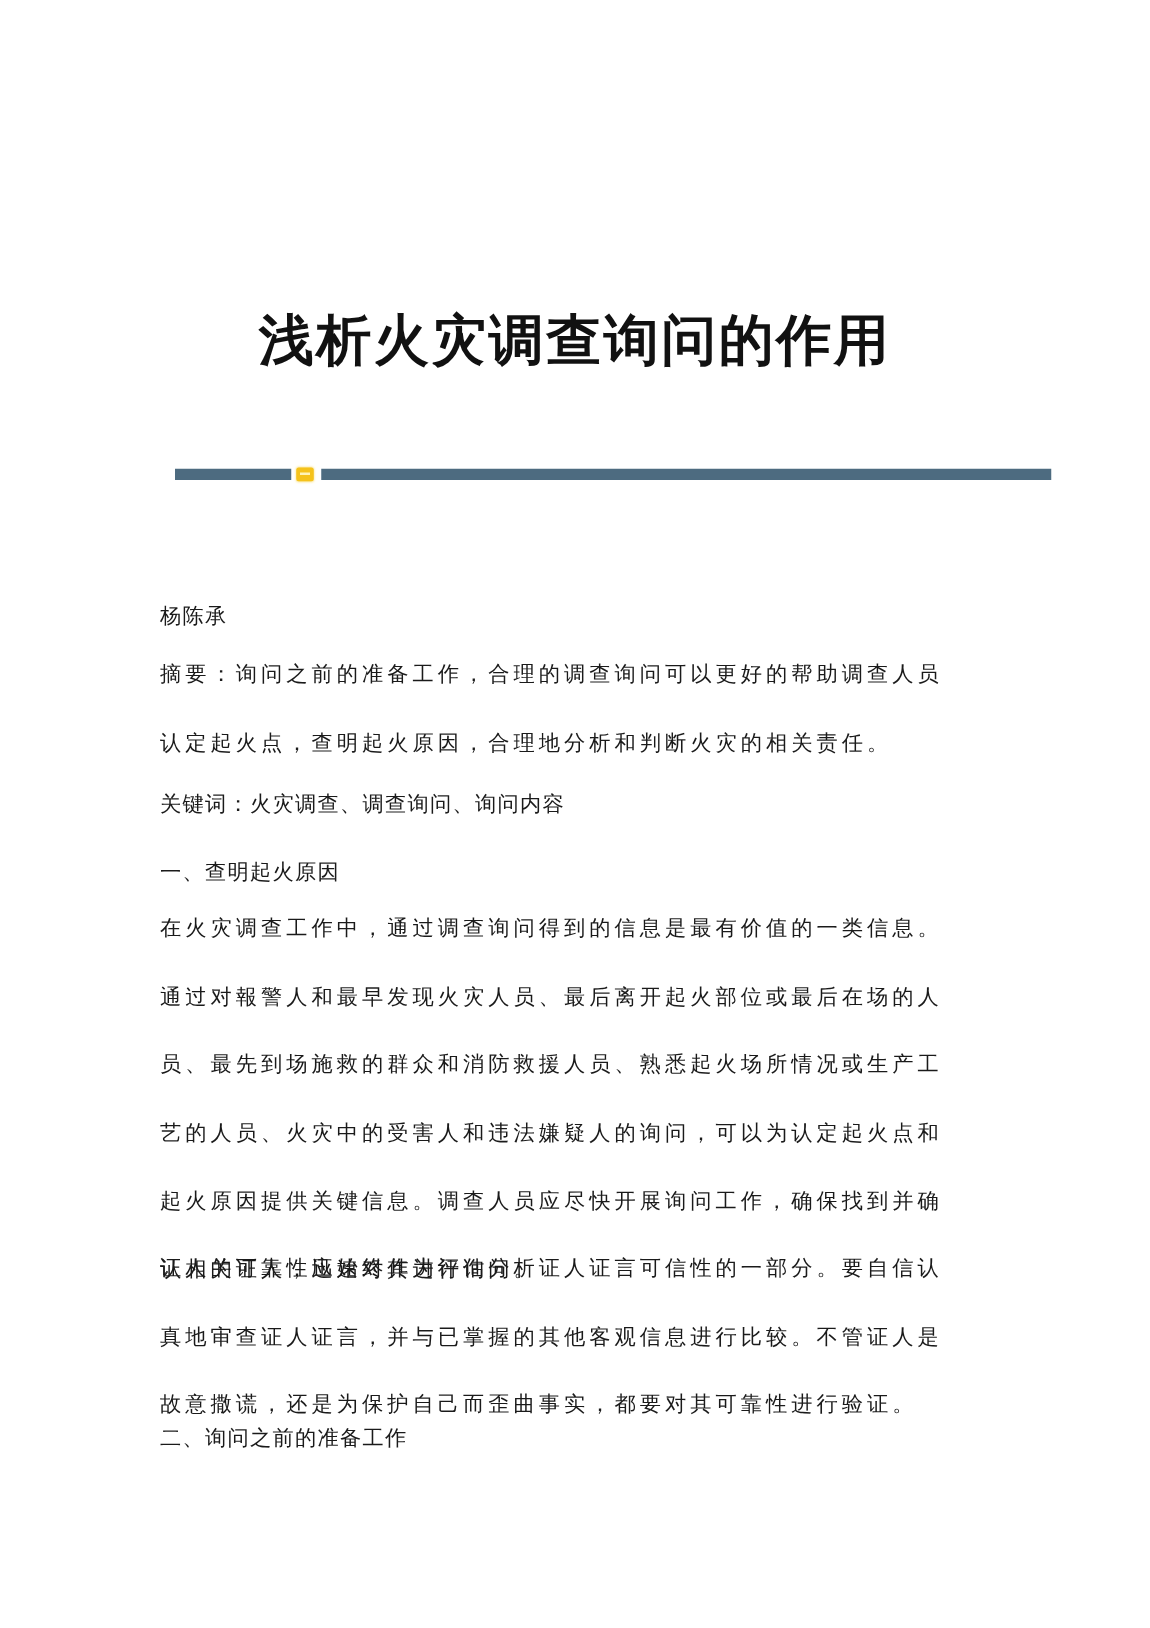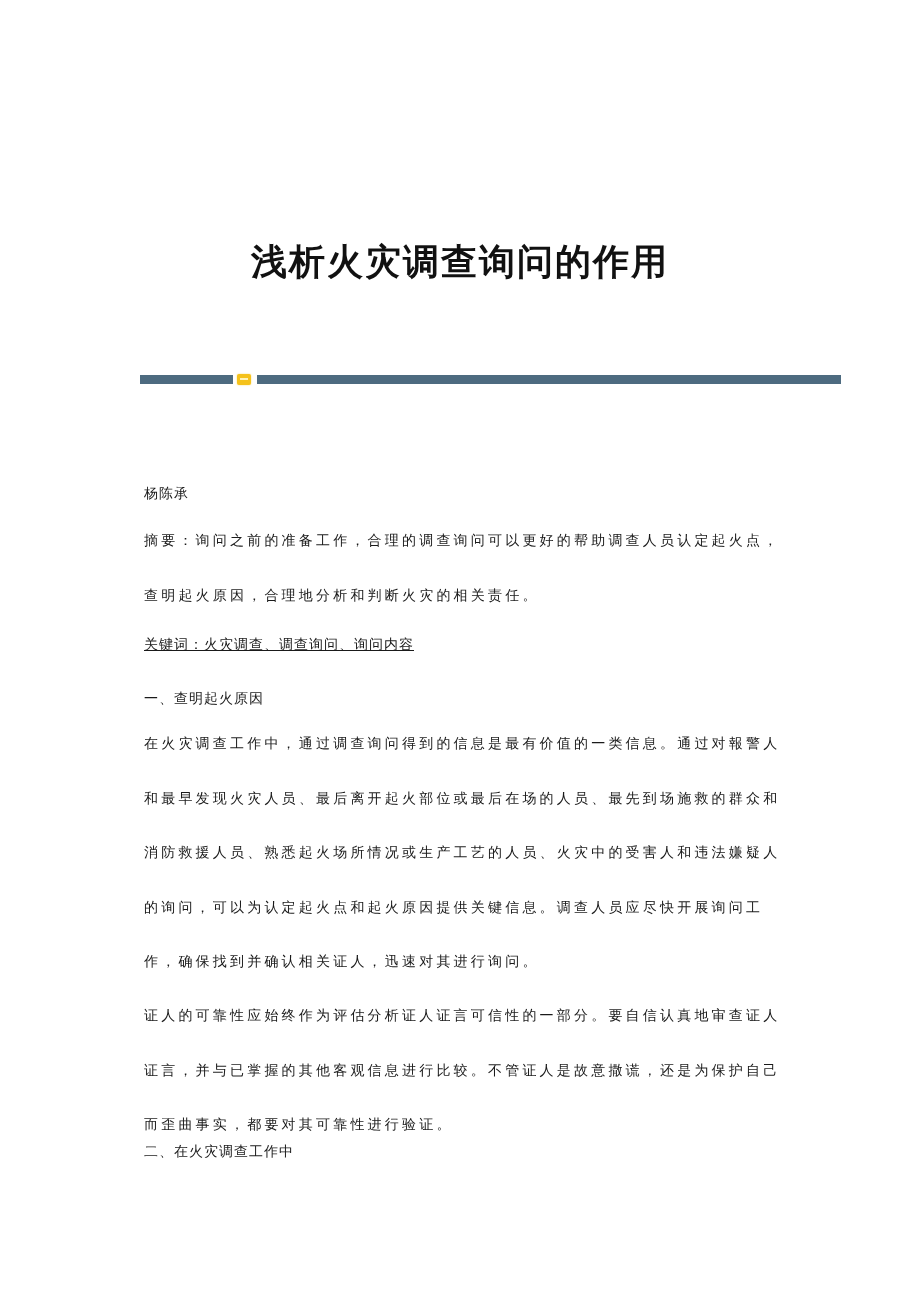--- a/index.html
+++ b/index.html
@@ -1,29 +1,29 @@
 <!DOCTYPE html>
 <html><head>
 <meta charset="utf-8">
 <style>
   html, body { margin: 0; padding: 0; background: #ffffff; }
   body { width: 920px; height: 1302px; position: relative; overflow: hidden;
          font-family: "DejaVu Serif", "Liberation Serif", serif; color: #1a1a1a; }
   .title { position: absolute; top: 214px; left: 0; width: 920px; text-align: center;
-           font-size: 36px; letter-spacing: 2px; font-family: "DejaVu Sans", "Liberation Sans", sans-serif; color: #111; }
+           font-size: 44px; letter-spacing: 2px; font-family: "DejaVu Sans", "Liberation Sans", sans-serif; color: #111; }
   .rule { position: absolute; top: 375px; left: 140px; width: 701px; height: 9px; }
   .rule .seg-left { position: absolute; left: 0; top: 0; width: 93px; height: 9px; background: #4d6b80; }
   .rule .ornament { position: absolute; left: 97px; top: -1px; width: 14px; height: 11px;
                     background: #f5c21b; border-radius: 2px; box-shadow: 0 0 2px #f8de7a; }
   .rule .ornament::after { content: ""; position: absolute; left: 3px; top: 4px; width: 8px; height: 2px; background: #fff3b8; }
   .rule .seg-right { position: absolute; left: 117px; top: 0; right: 0; height: 9px; background: #4d6b80; }
-  .para { position: absolute; left: 144px; width: 640px; font-size: 14px; line-height: 54.5px; letter-spacing: 3.2px; margin: 0; }
+  .para { position: absolute; left: 128px; width: 640px; font-size: 17px; line-height: 54.5px; letter-spacing: 3.2px; margin: 0; }
   .author { top: 466px; letter-spacing: 1px; }
   .abstract { top: 513px; }
-  .keywords { top: 617px; letter-spacing: 1px; text-decoration: underline; }
+  .keywords { top: 617px; letter-spacing: 1px; }
   .h1 { top: 671px; letter-spacing: 1px; }
   .body1 { top: 716px; }
   .body2 { top: 988px; }
   .h2 { top: 1124px; letter-spacing: 1px; }
 </style>
 </head>
 <body>
 
 <h1 class="title">浅析火灾调查询问的作用</h1>
 
@@ -32,13 +32,13 @@
   <div class="ornament"></div>
   <div class="seg-right"></div>
 </div>
 
 <p class="para author">杨陈承</p>
 <p class="para abstract">摘要：询问之前的准备工作，合理的调查询问可以更好的帮助调查人员认定起火点，查明起火原因，合理地分析和判断火灾的相关责任。</p>
 <p class="para keywords">关键词：火灾调查、调查询问、询问内容</p>
 <p class="para h1">一、查明起火原因</p>
 <p class="para body1">在火灾调查工作中，通过调查询问得到的信息是最有价值的一类信息。通过对報警人和最早发现火灾人员、最后离开起火部位或最后在场的人员、最先到场施救的群众和消防救援人员、熟悉起火场所情况或生产工艺的人员、火灾中的受害人和违法嫌疑人的询问，可以为认定起火点和起火原因提供关键信息。调查人员应尽快开展询问工作，确保找到并确认相关证人，迅速对其进行询问。</p>
 <p class="para body2">证人的可靠性应始终作为评估分析证人证言可信性的一部分。要自信认真地审查证人证言，并与已掌握的其他客观信息进行比较。不管证人是故意撒谎，还是为保护自己而歪曲事实，都要对其可靠性进行验证。</p>
-<p class="para h2">二、在火灾调查工作中</p>
+<p class="para h2">二、询问之前的准备工作</p>
 
 </body></html>

